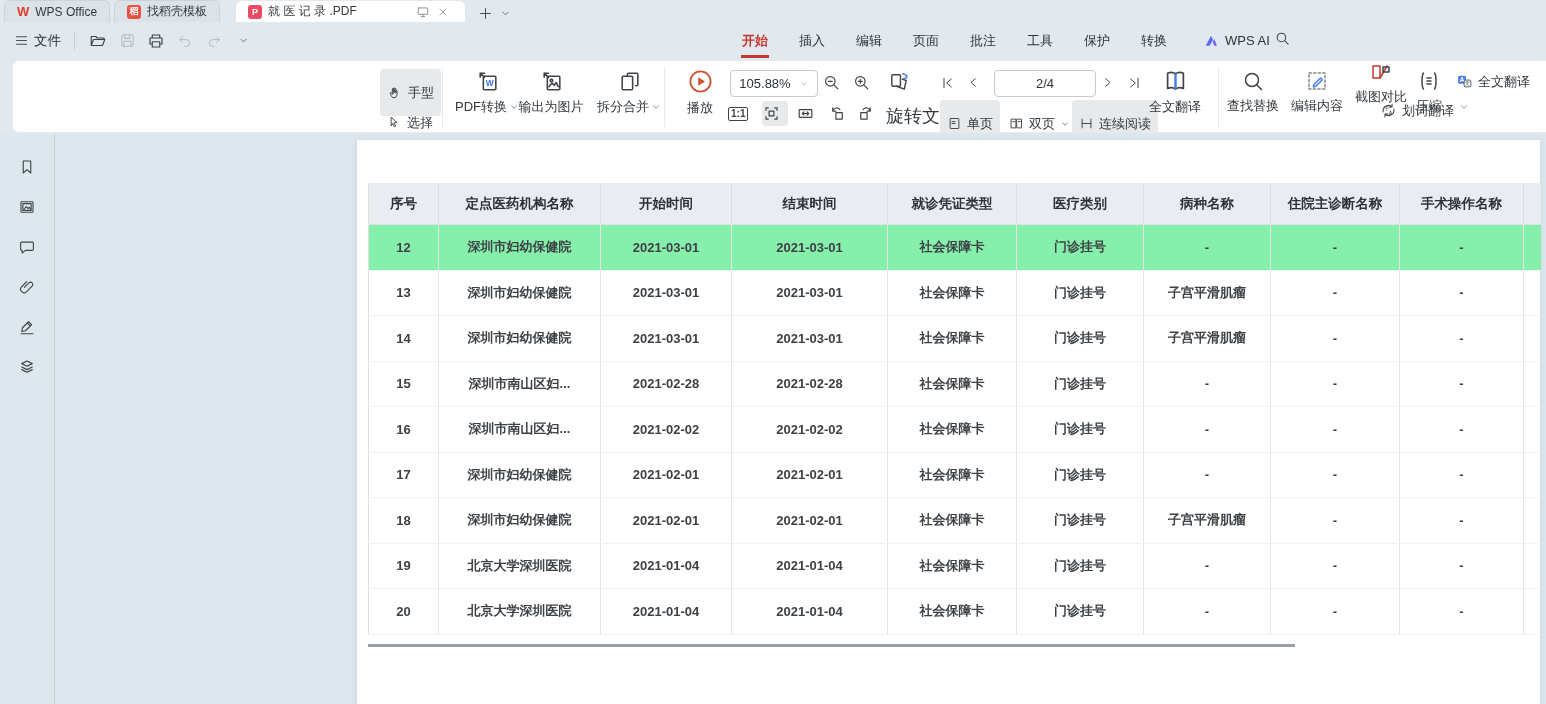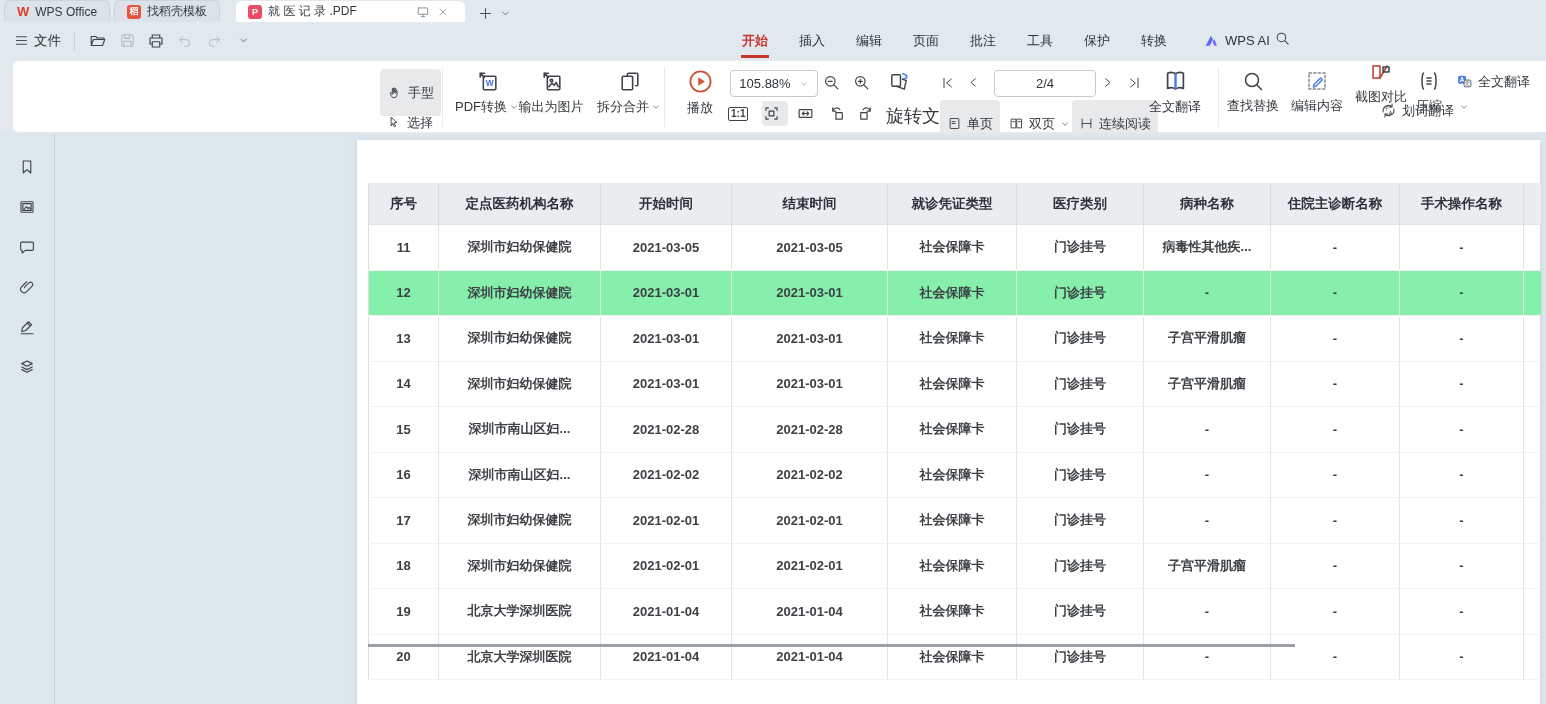--- a/index.html
+++ b/index.html
@@ -577,32 +577,20 @@
               <th>结束时间</th>
               <th>就诊凭证类型</th>
               <th>医疗类别</th>
               <th>病种名称</th>
               <th>住院主诊断名称</th>
               <th>手术操作名称</th>
               <th></th>
             </tr>
           </thead>
         <tbody>
-            <tr>
-              <td>11</td>
-              <td>深圳市妇幼保健院</td>
-              <td>2021-03-05</td>
-              <td>2021-03-05</td>
-              <td>社会保障卡</td>
-              <td>门诊挂号</td>
-              <td>病毒性其他疾...</td>
-              <td>-</td>
-              <td>-</td>
-              <td></td>
-            </tr>
             <tr class="hl">
               <td>12</td>
               <td>深圳市妇幼保健院</td>
               <td>2021-03-01</td>
               <td>2021-03-01</td>
               <td>社会保障卡</td>
               <td>门诊挂号</td>
               <td>-</td>
               <td>-</td>
               <td>-</td>

